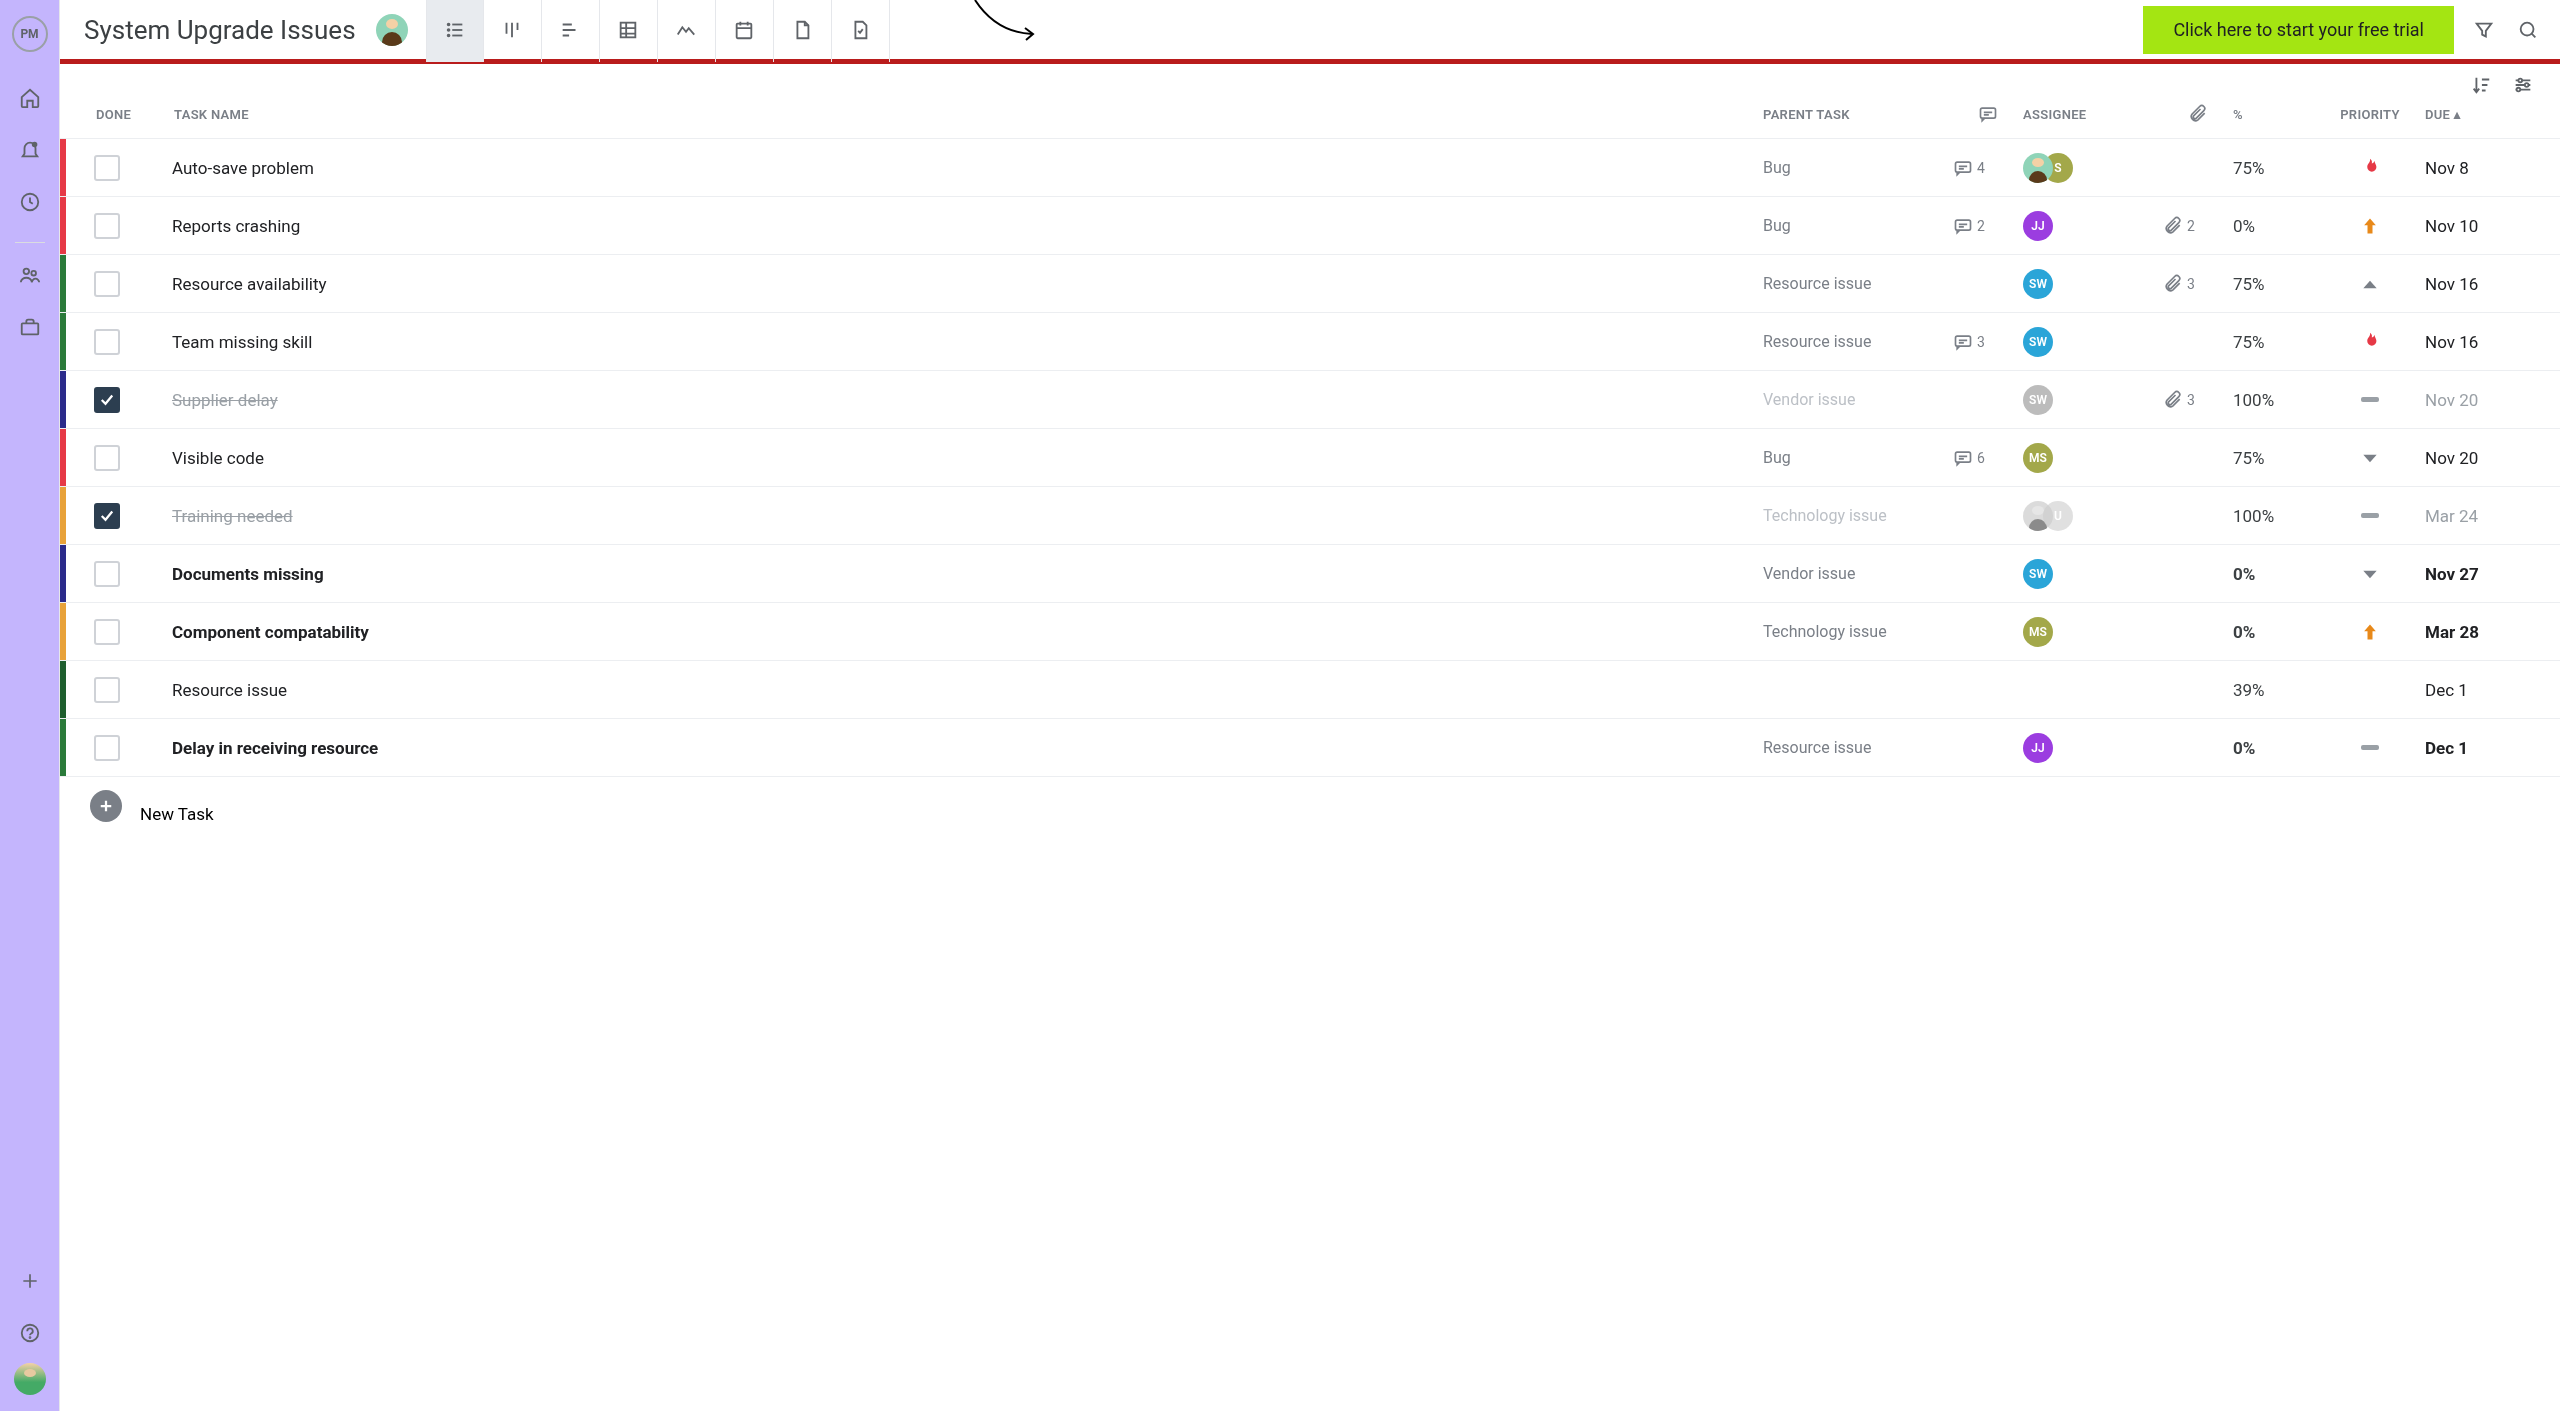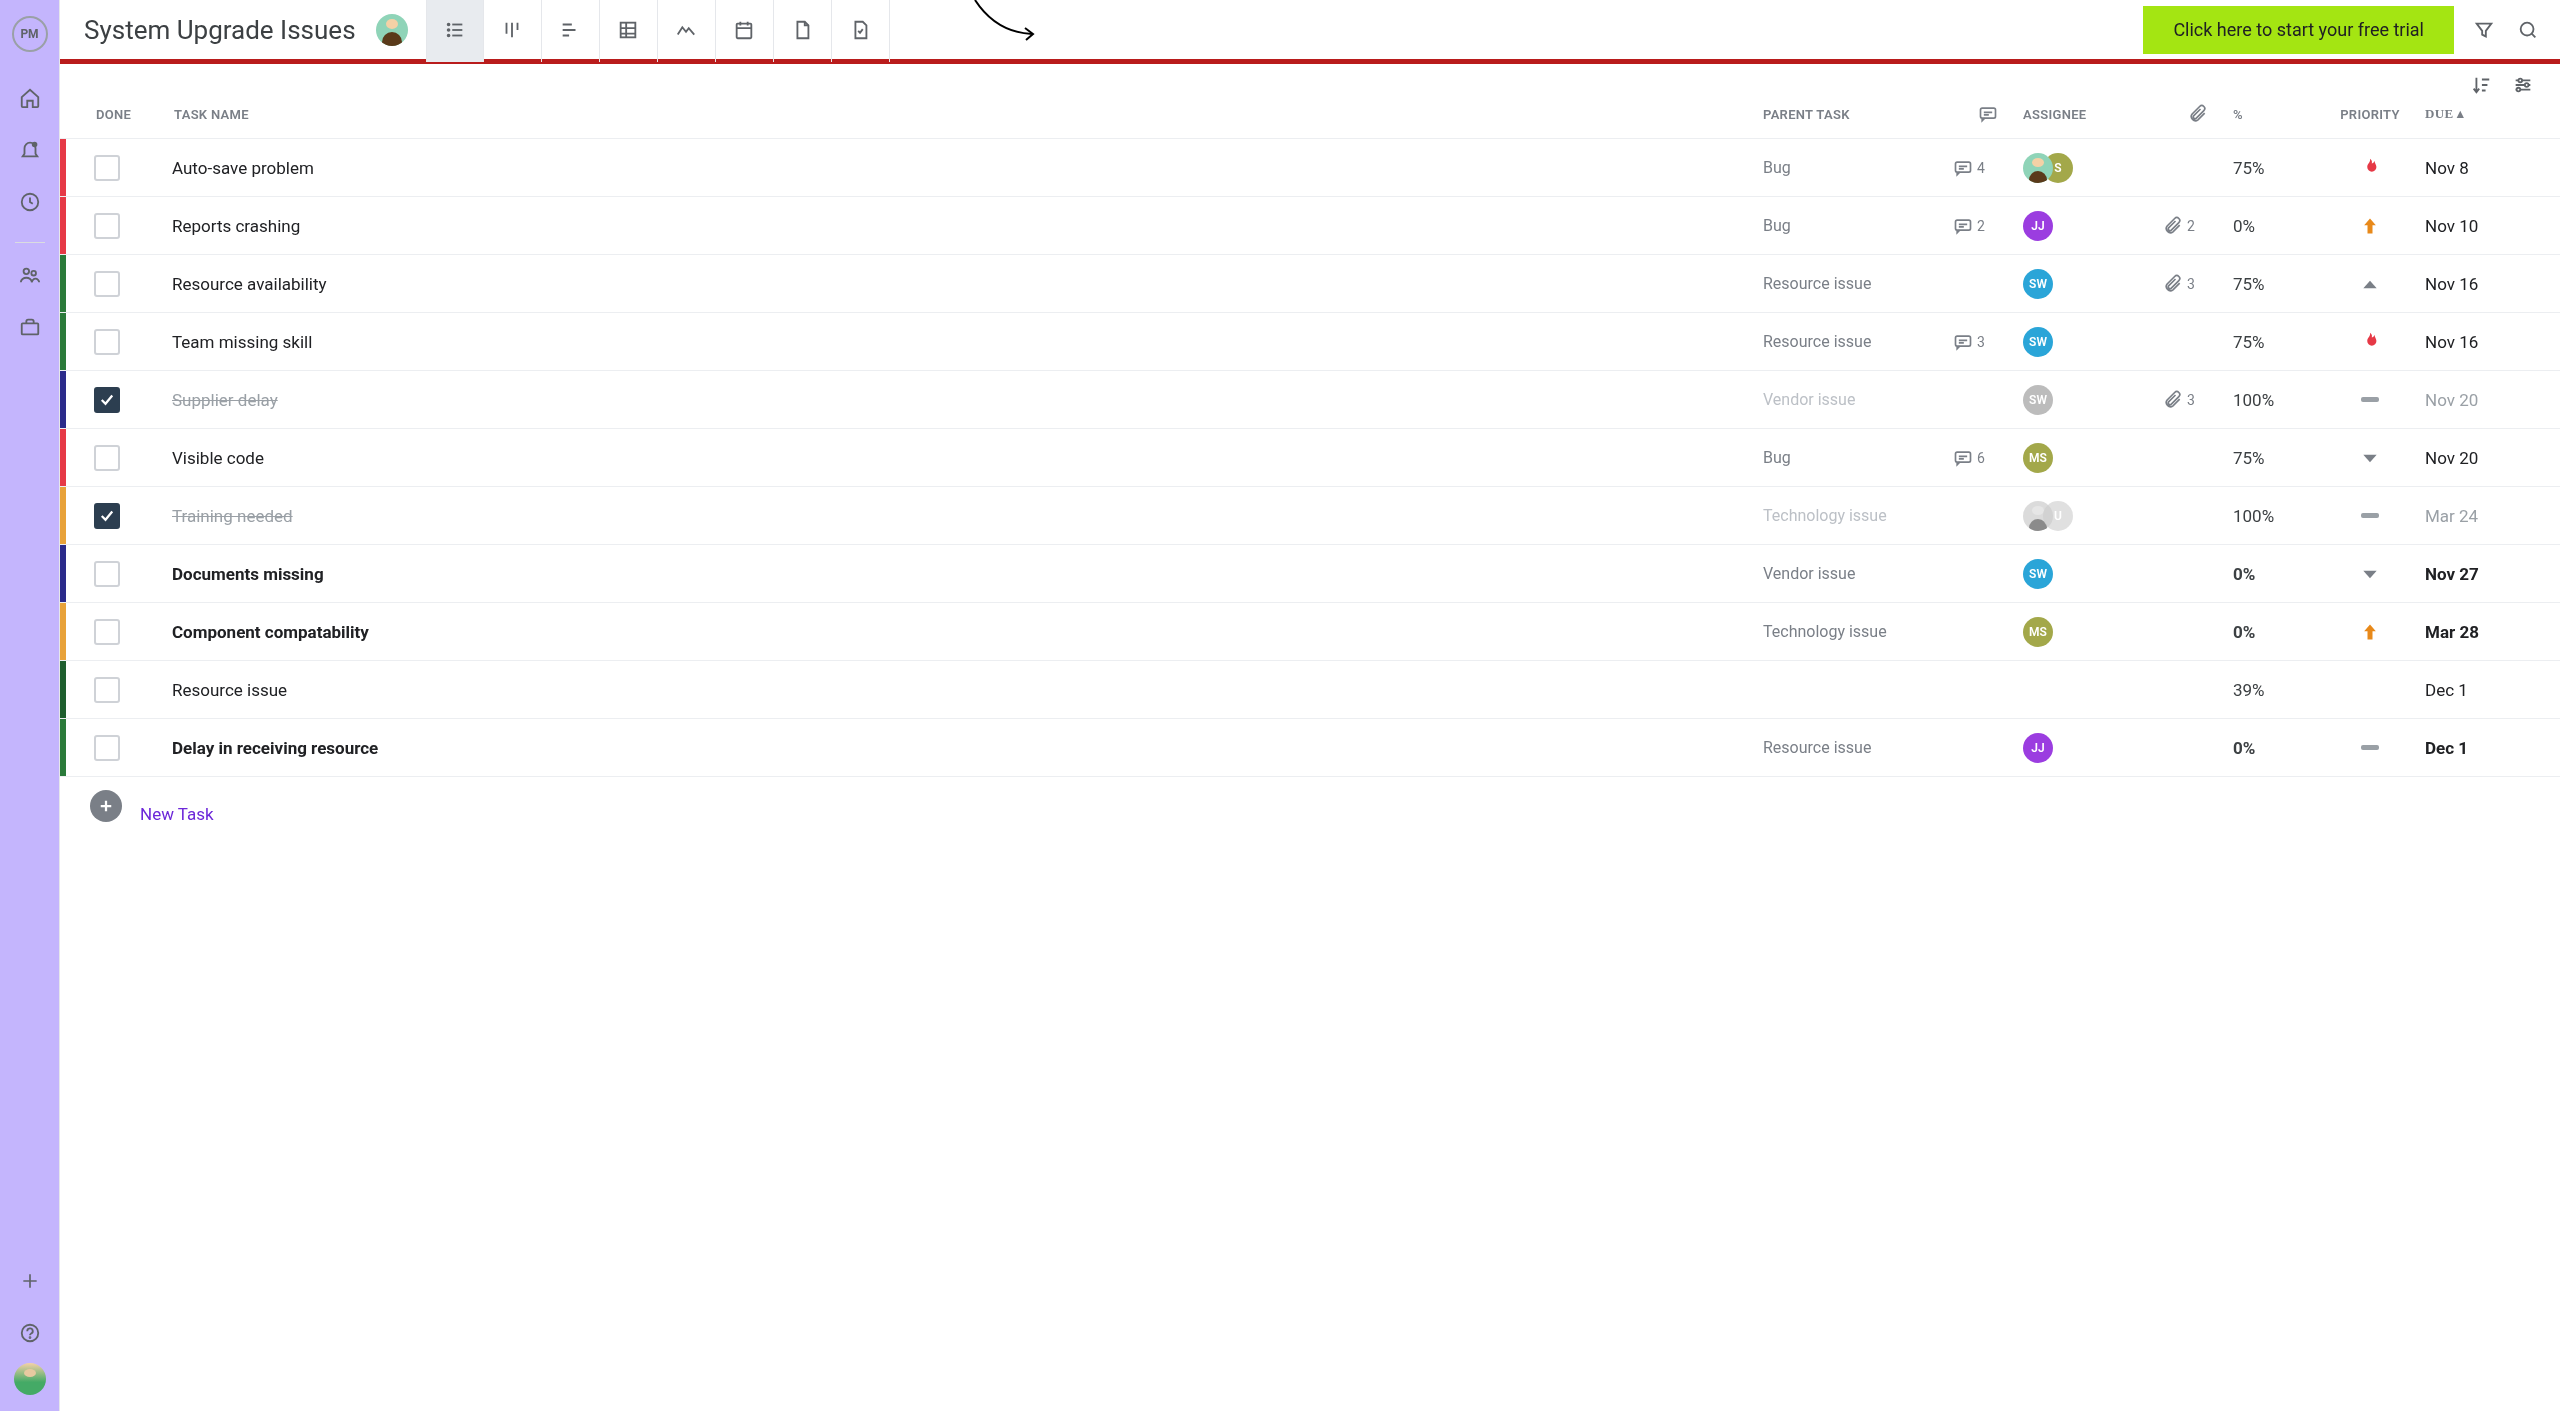--- a/index.html
+++ b/index.html
@@ -35,21 +35,21 @@
 .thead { display: flex; align-items: center; padding: 4px 0 14px 0; color: #7a7f87; font-size: 13px; font-weight: 600; letter-spacing: 0.3px; border-bottom: 1px solid #eceef1; }
 .col-color { width: 8px; }
 .col-done { width: 86px; padding-left: 28px; }
 .col-name { flex: 1; padding-left: 20px; }
 .col-parent { width: 190px; }
 .col-comments { width: 70px; text-align:center; }
 .col-assignee { width: 140px; }
 .col-attach { width: 70px; text-align:center; }
 .col-percent { width: 82px; }
 .col-priority { width: 110px; text-align:center; }
-.col-due { width: 135px; font-family: Liberation Serif, serif; }
+.col-due { width: 135px; }
 
 .row { display: flex; align-items: center; height: 58px; border-bottom: 1px solid #eceef1; position: relative; }
 .row .color-bar { width: 6px; height: 100%; }
 .row .cell-done { width: 86px; padding-left: 28px; display:flex; }
 .row .cell-name { flex: 1; padding-left: 20px; font-size: 17px; color: #202124; }
 .row .cell-parent { width: 190px; color: #7a7f87; font-size: 16px; }
 .row .cell-comments { width: 70px; display: flex; align-items: center; justify-content:flex-start; color: #7a7f87; gap:4px; }
 .row .cell-assignee { width: 140px; display: flex; align-items: center; }
 .row .cell-attach { width: 70px; display:flex; align-items:center; justify-content:flex-start; color:#7a7f87; gap:4px; }
 .row .cell-percent { width: 82px; font-size: 17px; color: #3c4043; }
@@ -70,21 +70,21 @@
 .checkbox svg { display:none; }
 
 .avatar { width: 30px; height: 30px; border-radius: 50%; display: inline-flex; align-items: center; justify-content: center; color: #fff; font-size: 12px; font-weight: 600; }
 .avatar + .avatar { margin-left: -10px; }
 .av-photo { background: #8fd4b8; position:relative; overflow:hidden; }
 .av-photo::before { content:''; position:absolute; top:5px; left:9px; width:12px; height:9px; border-radius:50%; background:#f4d1a6; }
 .av-photo::after { content:''; position:absolute; bottom:0; left:6px; width:18px; height:12px; border-radius:9px 9px 0 0; background:#5a3a1a; }
 
 .new-task-row { display:flex; align-items:center; height:58px; padding-left:30px; gap:18px; }
 .add-btn { width:32px; height:32px; border-radius:50%; background:#7a7f87; color:#fff; display:flex; align-items:center; justify-content:center; cursor:pointer; }
-.new-task-label { color:#6d28d9; font-size:17px;margin-top:15px; }
+.new-task-label { color:#000000; font-size:17px;margin-top:15px; }
 
 .pri-flame { color:#e63946; }
 .pri-uparrow { color:#e8891a; }
 .pri-triup { color:#7a7f87; }
 .pri-tridown { color:#7a7f87; }
 .pri-dash { width:18px; height:5px; background:#9aa0a6; border-radius:2px; }
 
 svg { display:block; }
 </style>
 </head>

